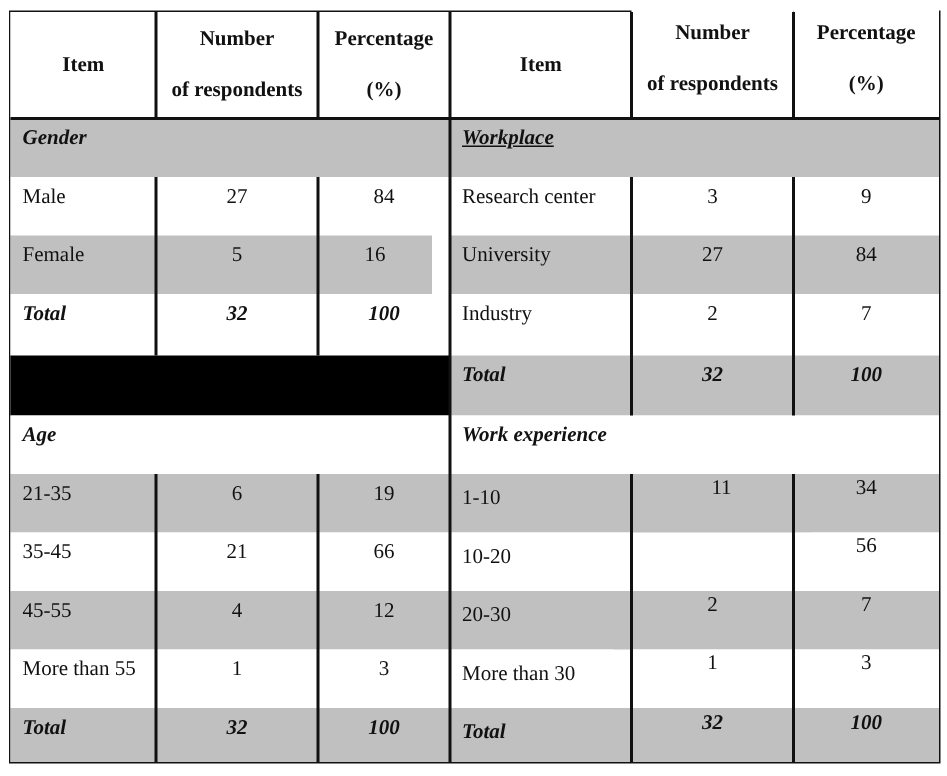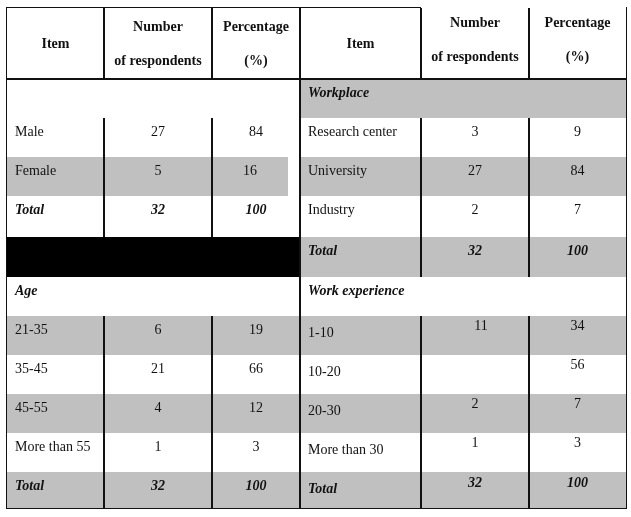--- a/index.html
+++ b/index.html
@@ -42,20 +42,21 @@
   </div>
   <div class="cell hdr w" style="left:414px;top:-4px;width:108px;height:71px;">
     <span>Number</span>
     <span>of respondents</span>
   </div>
   <div class="cell hdr w" style="left:522px;top:-4px;width:97px;height:71px;">
     <span>Percentage</span>
     <span>(%)</span>
   </div>
 
+  <div class="cell g lbl bi" style="left:0;top:71px;width:293px;height:39px;">Gender</div>
 
   <div class="cell w lbl" style="left:0;top:110px;width:97px;height:39px;">Male</div>
   <div class="cell w num" style="left:97px;top:110px;width:108px;height:39px;">27</div>
   <div class="cell w num" style="left:205px;top:110px;width:88px;height:39px;">84</div>
 
   <div class="cell g lbl" style="left:0;top:149px;width:97px;height:39px;">Female</div>
   <div class="cell g num" style="left:97px;top:149px;width:108px;height:39px;">5</div>
   <div class="cell g num" style="left:205px;top:149px;width:76px;height:39px;">16</div>
 
   <div class="cell w lbl bi" style="left:0;top:188px;width:97px;height:41px;">Total</div>
@@ -79,21 +80,21 @@
   <div class="cell g num" style="left:205px;top:386px;width:88px;height:39px;">12</div>
 
   <div class="cell w lbl" style="left:0;top:425px;width:97px;height:39px;">More than 55</div>
   <div class="cell w num" style="left:97px;top:425px;width:108px;height:39px;">1</div>
   <div class="cell w num" style="left:205px;top:425px;width:88px;height:39px;">3</div>
 
   <div class="cell g lbl bi" style="left:0;top:464px;width:97px;height:36px;">Total</div>
   <div class="cell g num bi" style="left:97px;top:464px;width:108px;height:36px;">32</div>
   <div class="cell g num bi" style="left:205px;top:464px;width:88px;height:36px;">100</div>
 
-  <div class="cell g lbl bi" style="left:293px;top:71px;width:326px;height:53px;">Workplace</div>
+  <div class="cell g lbl bi" style="left:293px;top:71px;width:326px;height:53px;text-decoration:underline;">Workplace</div>
 
   <div class="cell w lbl" style="left:293px;top:110px;width:121px;height:39px;">Research center</div>
   <div class="cell w num" style="left:414px;top:110px;width:108px;height:39px;">3</div>
   <div class="cell w num" style="left:522px;top:110px;width:97px;height:39px;">9</div>
 
   <div class="cell g lbl" style="left:293px;top:149px;width:121px;height:39px;">University</div>
   <div class="cell g num" style="left:414px;top:149px;width:108px;height:39px;">27</div>
   <div class="cell g num" style="left:522px;top:149px;width:97px;height:39px;">84</div>
 
   <div class="cell w lbl" style="left:293px;top:188px;width:121px;height:41px;border-radius:10px;">Industry</div>

